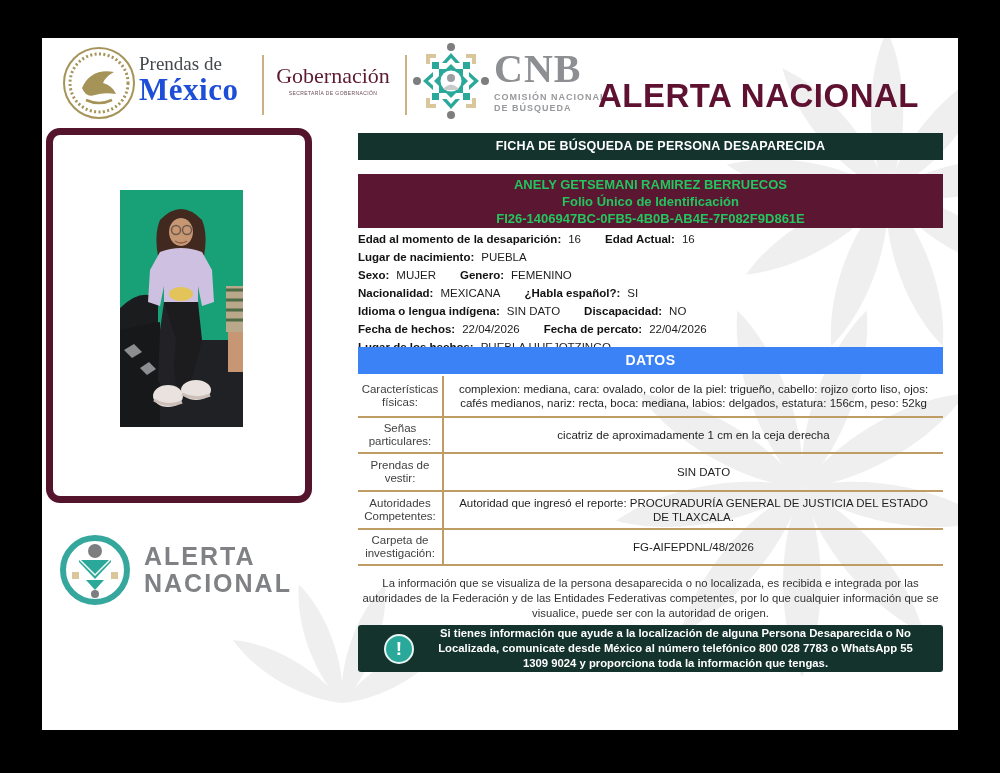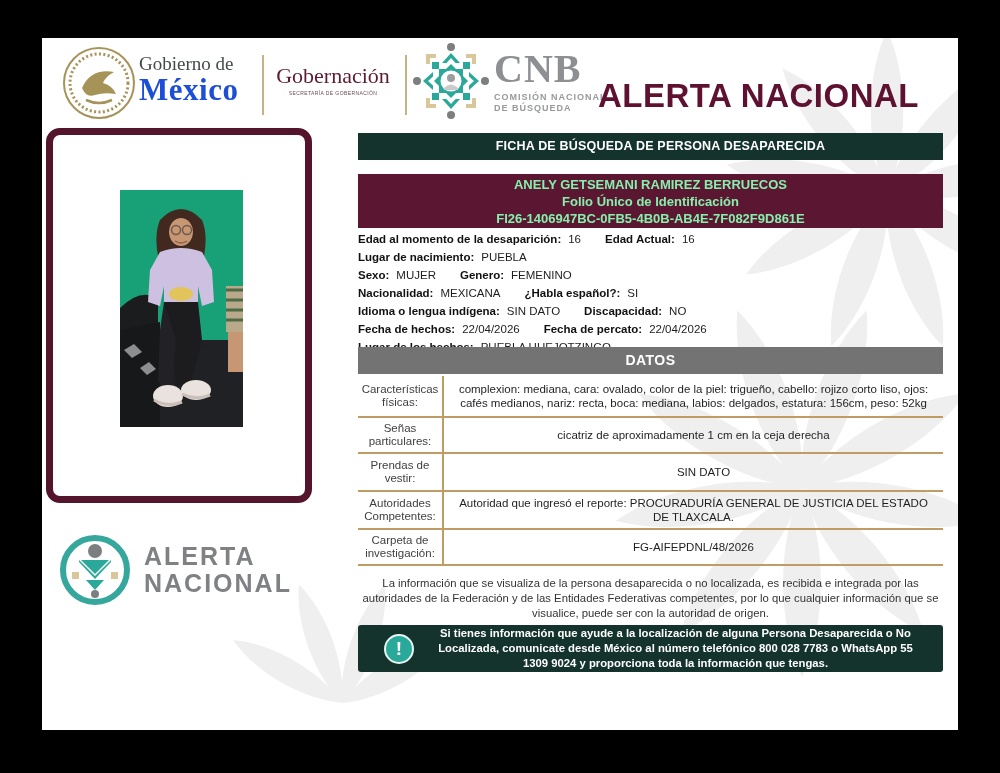--- a/index.html
+++ b/index.html
@@ -30,28 +30,28 @@
   .photo-frame{left:4px;top:90px;width:266px;height:375px;background:#fff;
                border:7px solid #53142c;border-radius:14px;}
   .photo{left:78px;top:152px;width:123px;height:237px;overflow:hidden;}
   .an-logo{left:15px;top:494px;width:76px;height:76px;}
   .an-words{left:102px;top:505px;width:170px;font-size:25px;font-weight:bold;color:#7f8184;
             letter-spacing:2px;line-height:27px;}
 
   
   .banner-green{left:316px;top:95px;width:585px;height:27px;background:#14332c;color:#fff;
                 font-size:12.5px;font-weight:bold;text-align:center;line-height:27px;letter-spacing:.2px;padding-left:20px;}
-  .banner-maroon{left:316px;top:136px;width:585px;height:54px;background:#5b1732;color:#86efac;
+  .banner-maroon{left:316px;top:136px;width:585px;height:54px;background:#5b1732;color:#22c55e;
                  font-size:13px;font-weight:bold;text-align:center;line-height:17px;padding-top:2px;}
   .details{left:316px;top:192px;width:585px;font-size:11.5px;color:#1d1d1d;}
   .dline{display:flex;align-items:baseline;line-height:18px;}
   .lb{font-weight:bold;color:#111;}
   .vl{margin-left:7px;}
   .sp{margin-left:24px;}
-  .datos-bar{left:316px;top:309px;width:585px;height:27px;background:#737373;color:#fff;
+  .datos-bar{left:316px;top:309px;width:585px;height:27px;background:#3b82f6;color:#fff;
              font-size:14px;font-weight:bold;text-align:center;line-height:27px;letter-spacing:.5px;}
   .datos-table{left:316px;top:338px;width:585px;border-bottom:2px solid #bf9c63;font-size:11.5px;}
   .trow{display:flex;align-items:stretch;}
   .trow + .trow{border-top:2px solid #bf9c63;}
   .tlabel{width:86px;min-width:86px;border-right:2px solid #bf9c63;display:flex;align-items:center;
           justify-content:center;text-align:center;color:#3f3f3f;line-height:13px;padding:4px 2px;}
   .tvalue{flex:1;display:flex;align-items:center;justify-content:center;text-align:center;
           color:#1f1f1f;line-height:14px;padding:4px 14px;}
   .r0{min-height:40px;} .r1{min-height:34px;} .r2{min-height:38px;gap:20px;} .r3{min-height:38px;} .r4{min-height:36px;}
   .disclaimer{left:316px;top:538px;width:585px;text-align:center;font-size:11.3px;color:#333;line-height:15px;}
@@ -147,21 +147,21 @@
     </svg>
 
     <svg class="layer seal" viewBox="0 0 74 74">
       <circle cx="37" cy="37" r="35" fill="none" stroke="#a59358" stroke-width="2"></circle>
       <circle cx="37" cy="37" r="29" fill="none" stroke="#a59358" stroke-width="3" stroke-dasharray="2 2.4"></circle>
       <path d="M20 42 Q29 22 52 26 Q43 31 41 37 Q51 40 54 48 Q42 46 33 49 Q24 52 20 42 Z" fill="#a59358"></path>
       <path d="M24 54 Q37 60 50 54" fill="none" stroke="#a59358" stroke-width="2.5"></path>
     </svg>
 
     <div class="layer gob-words">
-      <div class="gob-line1">Gobierno de</div>
+      <div class="gob-line1">Prendas de</div>
       <div class="gob-line2">México</div>
     </div>
 
     <div class="layer vdiv" style="left:220px;"></div>
 
     <div class="layer segob">
       <div class="segob-title">Gobernación</div>
       <div class="segob-sub">SECRETARÍA DE GOBERNACIÓN</div>
     </div>
 

